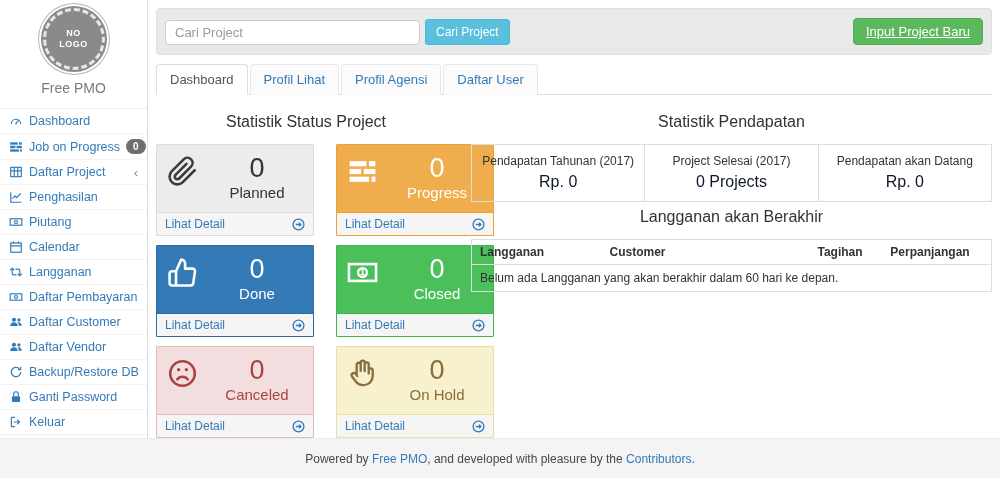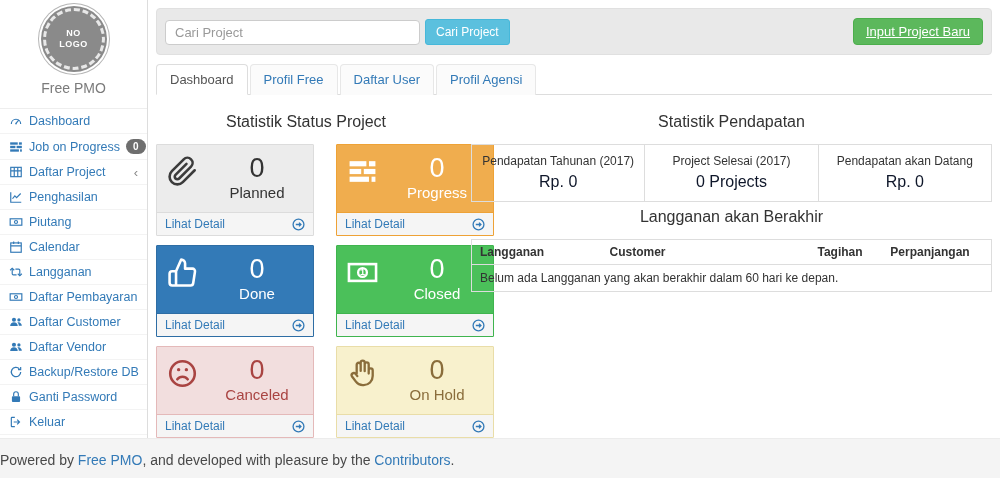--- a/index.html
+++ b/index.html
@@ -107,21 +107,21 @@
   .subs-table { width:100%; border-collapse:collapse; border:1px solid #ddd; margin-top:4px; }
   .subs-table th {
     text-align:left; font-size:12px; color:#333; padding:5px 8px;
     border-bottom:1px solid #ddd; font-weight:bold;
   }
   .subs-table td { font-size:12px; color:#333; padding:6px 8px; }
 
   
   .page-footer {
     height:40px; background:#f4f4f4; border-top:1px solid #ececec;
-    font-size:14px; color:#484848; padding-top:13px;
+    text-align:center; font-size:12px; color:#484848; padding-top:13px;
   }
   .page-footer a { color:#337ab7; text-decoration:none; cursor:pointer; }
 
   svg { display:block; }
 </style>
 </head>
 <body>
 
 <div class="viewport">
   <div class="page">
@@ -285,23 +285,23 @@
     <div class="main">
 
       <div class="topbar">
         <input class="search-input" type="text" placeholder="Cari Project" style="">
         <button class="btn btn-search">Cari Project</button>
         <button class="btn btn-new">Input Project Baru</button>
       </div>
 
       <div class="tabs">
         <div class="tab active">Dashboard</div>
-        <div class="tab">Profil Free</div>
+        <div class="tab">Profil Lihat</div>
+        <div class="tab">Profil Agensi</div>
         <div class="tab">Daftar User</div>
-        <div class="tab">Profil Agensi</div>
       </div>
 
       <div class="content">
 
         <div class="left-col">
           <div class="section-title">Statistik Status Project</div>
           <div class="cards">
 
             <div class="card planned">
               <div class="card-body">

